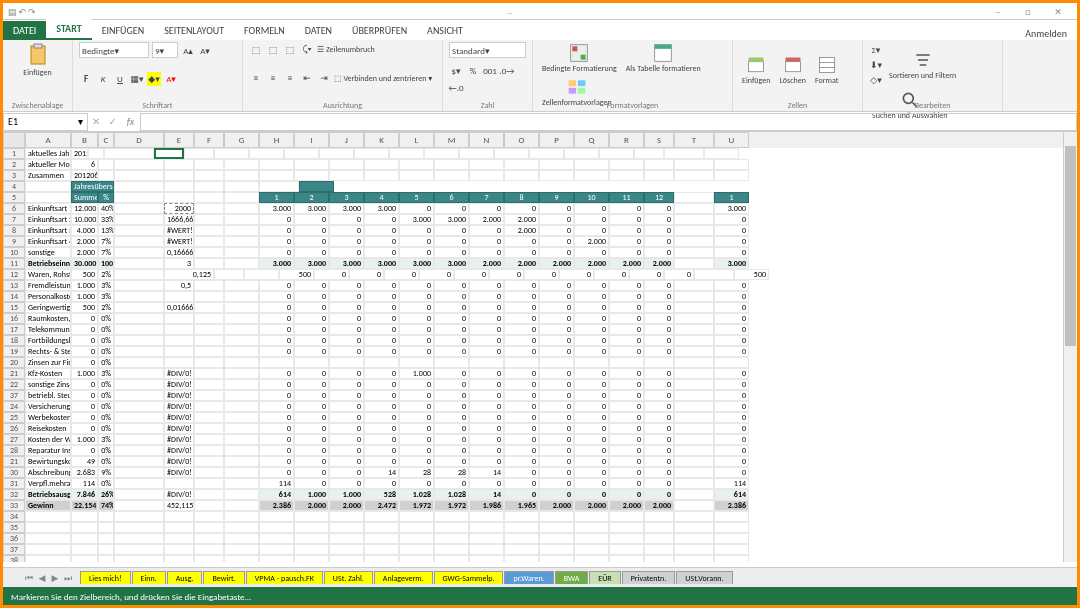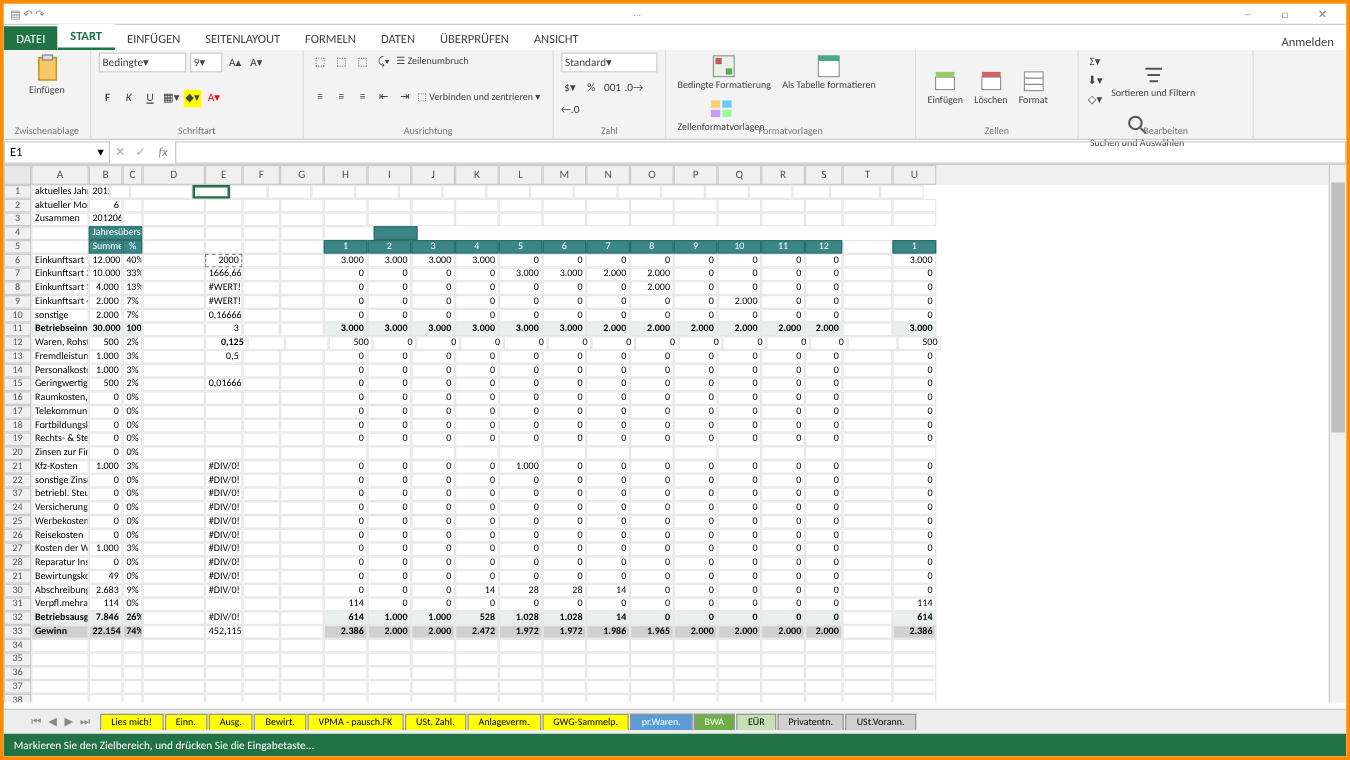--- a/index.html
+++ b/index.html
@@ -510,21 +510,21 @@
         <div class="cell r sub" style="width: 30px;">2.000</div>
         <div class="cell" style="width: 40px;"></div>
         <div class="cell r sub" style="width: 35px;">3.000</div>
       </div>
       <div class="row">
         <div class="rh">12</div>
         <div class="cell" style="width: 46px;">Waren, Rohstoffe, Hilfsstoffe</div>
         <div class="cell r" style="width: 27px;">500</div>
         <div class="cell r" style="width: 16px;">2%</div>
         <div class="cell" style="width: 50px;"></div>
-        <div class="cell r" style="width: 34px; font-weight: bold;">0,125</div>
+        <div class="cell r" style="width: 50px;">0,125</div>
         <div class="cell" style="width: 30px;"></div>
         <div class="cell" style="width: 35px;"></div>
         <div class="cell r" style="width: 35px;">500</div>
         <div class="cell r" style="width: 35px;">0</div>
         <div class="cell r" style="width: 35px;">0</div>
         <div class="cell r" style="width: 35px;">0</div>
         <div class="cell r" style="width: 35px;">0</div>
         <div class="cell r" style="width: 35px;">0</div>
         <div class="cell r" style="width: 35px;">0</div>
         <div class="cell r" style="width: 35px;">0</div>

